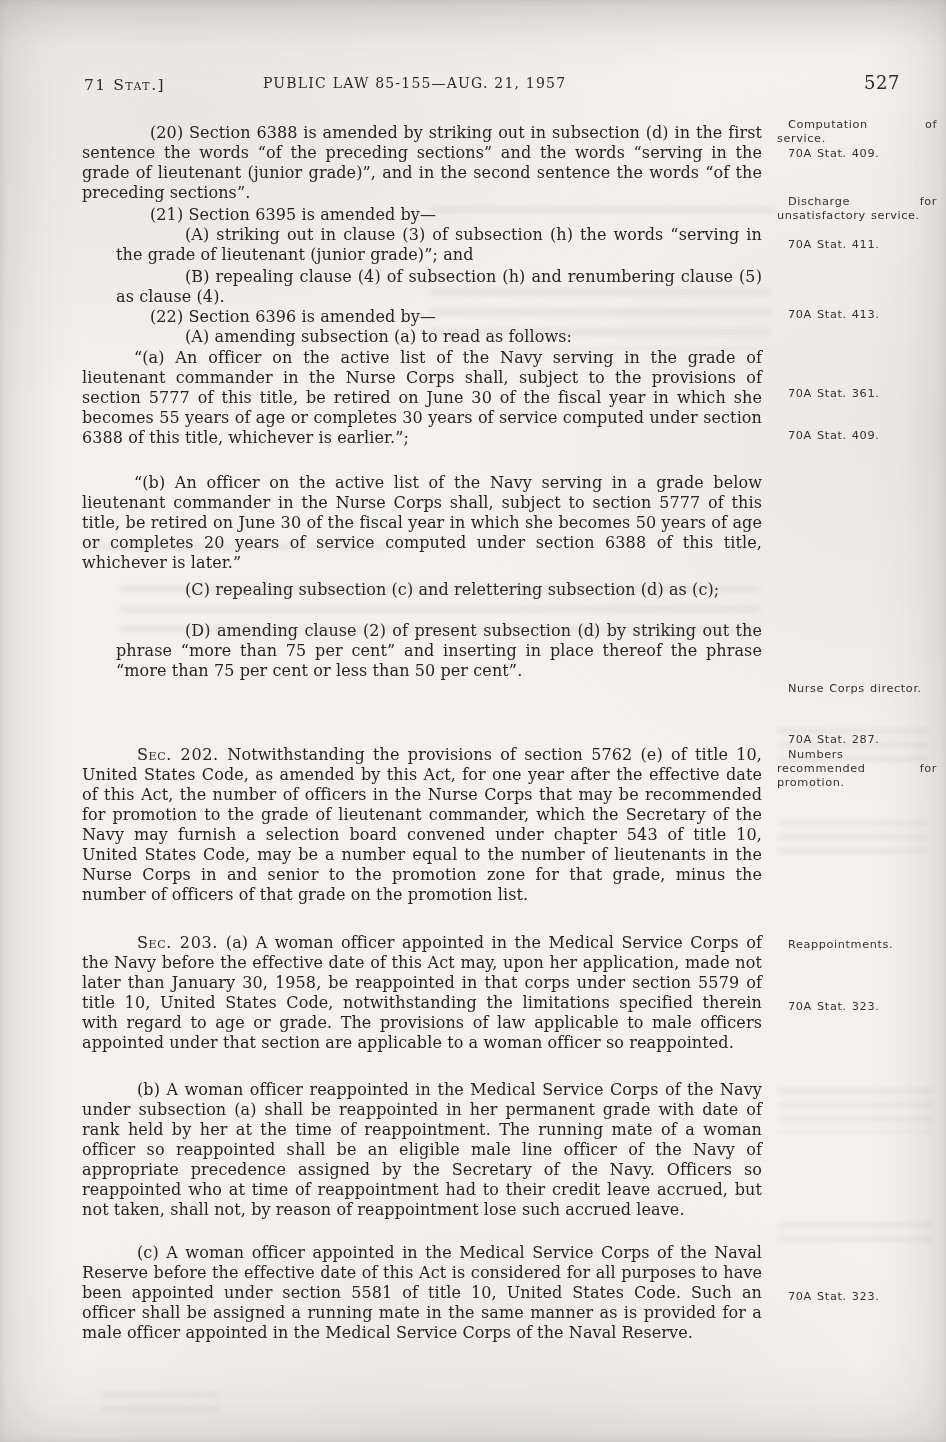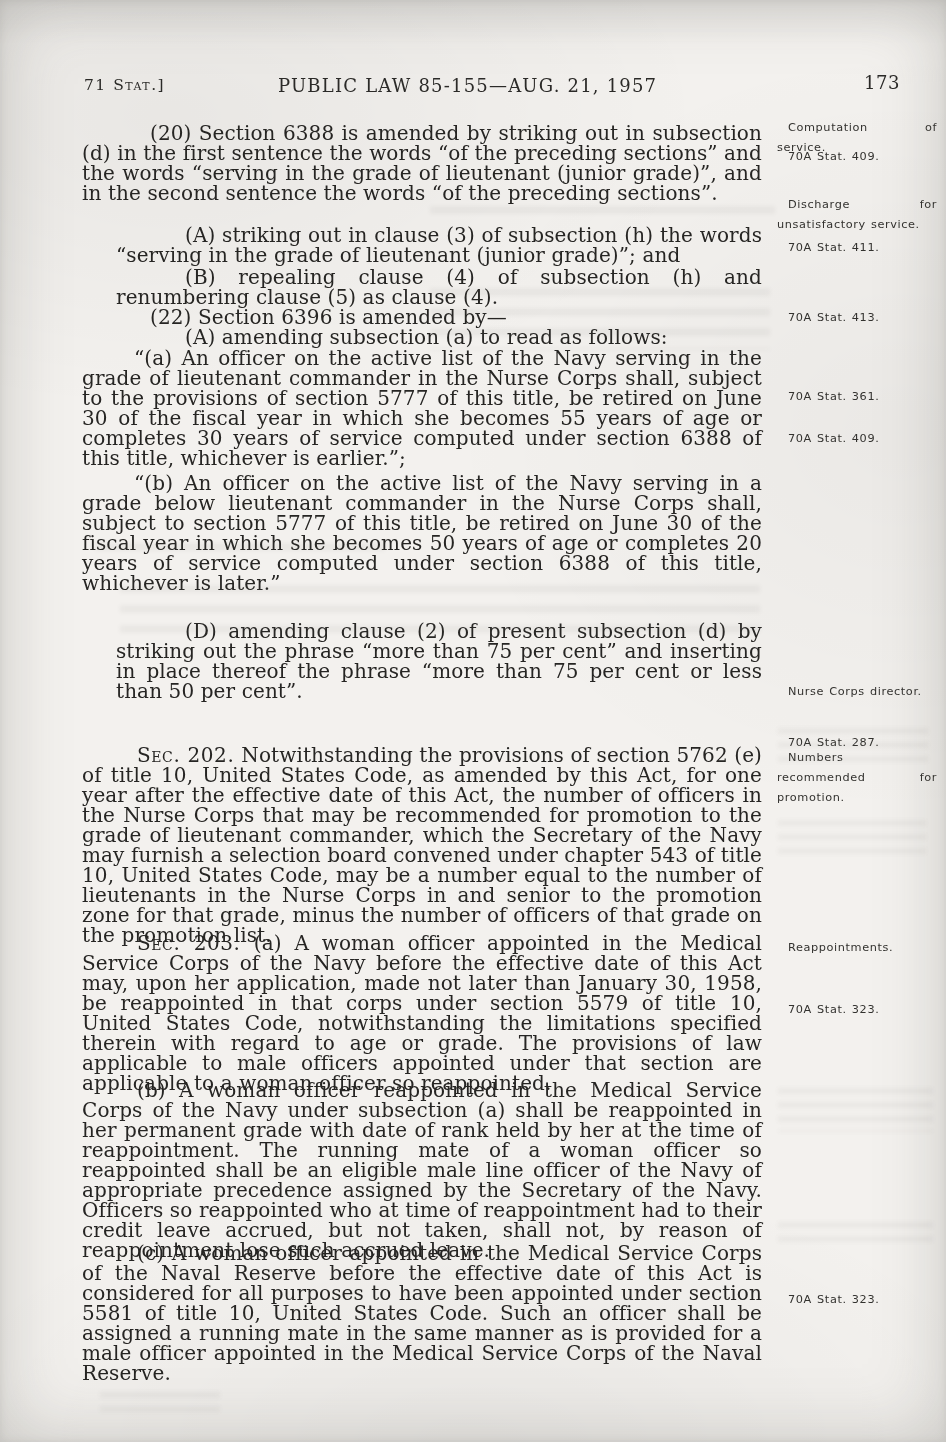--- a/index.html
+++ b/index.html
@@ -28,51 +28,51 @@
   }
 
   
   .hdr { position: absolute; white-space: nowrap; }
   .hdr-stat {
     left: 84px; top: 76px;
     font-size: 15.5px; letter-spacing: 1.5px;
     font-variant: small-caps;
   }
   .hdr-title {
-    left: 278px; top: 75px;
-    font-size: 18px; letter-spacing: 1.2px;
+    left: 263px; top: 75px;
+    font-size: 14px; letter-spacing: 1.2px;
   }
   .hdr-page {
     left: 864px; top: 72px;
     font-size: 18px; letter-spacing: 0.5px;
   }
 
   
   .para {
     position: absolute;
     left: 82px; width: 680px;
     margin: 0;
-    font-size: 20px; line-height: 20px;
+    font-size: 16px; line-height: 20px;
     text-align: justify;
     letter-spacing: 0.1px;
     color: #262523;
   }
   .p-indent { text-indent: 27px; }
   .p-sec    { text-indent: 14px; }
   .p-quote  { text-indent: 11px; }
   .p-sub    { left: 116px; width: 646px; text-indent: 28px; }
   .sc { font-variant: small-caps; letter-spacing: 0.6px; margin-left: 41px; }
   .sc:not(:empty)::after { content: " "; }
 
   
   .note {
     position: absolute;
     left: 777px; width: 160px;
     font-family: "DejaVu Sans", "Liberation Sans", sans-serif;
-    font-size: 11.3px; line-height: 20px;
+    font-size: 11.3px; line-height: 14px;
     letter-spacing: 0.6px; word-spacing: 1px;
     text-indent: 11px;
     text-align: justify;
     color: #33322f;
   }
 
   
   .ghost {
     position: absolute;
     background: repeating-linear-gradient(180deg,
@@ -89,29 +89,31 @@
     opacity: 0.4;
   }
 </style>
 </head>
 <body>
 
 <div class="page">
 
   <span class="hdr hdr-stat">71 Stat.]</span>
   <span class="hdr hdr-title">PUBLIC LAW 85-155—AUG. 21, 1957</span>
-  <span class="hdr hdr-page">173</span>
+  <span class="hdr hdr-page">527</span>
 
   <p class="para p-indent" style="top:123px"><span class="sc"></span><span>(20) Section 6388 is amended by striking out in subsection (d) in the first sentence the words “of the preceding sections” and the words “serving in the grade of lieutenant (junior grade)”, and in the second sentence the words “of the preceding sections”.</span></p>
+  <p class="para p-indent" style="top:205px"><span class="sc"></span><span>(21) Section 6395 is amended by—</span></p>
   <p class="para p-sub" style="top:225px"><span class="sc"></span><span>(A) striking out in clause (3) of subsection (h) the words “serving in the grade of lieutenant (junior grade)”; and</span></p>
   <p class="para p-sub" style="top:267px"><span class="sc"></span><span>(B) repealing clause (4) of subsection (h) and renumbering clause (5) as clause (4).</span></p>
   <p class="para p-indent" style="top:307px"><span class="sc"></span><span>(22) Section 6396 is amended by—</span></p>
   <p class="para p-sub" style="top:327px"><span class="sc"></span><span>(A) amending subsection (a) to read as follows:</span></p>
   <p class="para p-quote" style="top:348px"><span class="sc"></span><span>“(a) An officer on the active list of the Navy serving in the grade of lieutenant commander in the Nurse Corps shall, subject to the provisions of section 5777 of this title, be retired on June 30 of the fiscal year in which she becomes 55 years of age or completes 30 years of service computed under section 6388 of this title, whichever is earlier.”;</span></p>
   <p class="para p-quote" style="top:473px"><span class="sc"></span><span>“(b) An officer on the active list of the Navy serving in a grade below lieutenant commander in the Nurse Corps shall, subject to section 5777 of this title, be retired on June 30 of the fiscal year in which she becomes 50 years of age or completes 20 years of service computed under section 6388 of this title, whichever is later.”</span></p>
+  <p class="para p-sub" style="top:580px"><span class="sc"></span><span>(C) repealing subsection (c) and relettering subsection (d) as (c);</span></p>
   <p class="para p-sub" style="top:621px"><span class="sc"></span><span>(D) amending clause (2) of present subsection (d) by striking out the phrase “more than 75 per cent” and inserting in place thereof the phrase “more than 75 per cent or less than 50 per cent”.</span></p>
   <p class="para p-sec" style="top:745px"><span class="sc">Sec. 202.</span><span>Notwithstanding the provisions of section 5762 (e) of title 10, United States Code, as amended by this Act, for one year after the effective date of this Act, the number of officers in the Nurse Corps that may be recommended for promotion to the grade of lieutenant commander, which the Secretary of the Navy may furnish a selection board convened under chapter 543 of title 10, United States Code, may be a number equal to the number of lieutenants in the Nurse Corps in and senior to the promotion zone for that grade, minus the number of officers of that grade on the promotion list.</span></p>
   <p class="para p-sec" style="top:933px"><span class="sc">Sec. 203.</span><span>(a) A woman officer appointed in the Medical Service Corps of the Navy before the effective date of this Act may, upon her application, made not later than January 30, 1958, be reappointed in that corps under section 5579 of title 10, United States Code, notwithstanding the limitations specified therein with regard to age or grade.  The provisions of law applicable to male officers appointed under that section are applicable to a woman officer so reappointed.</span></p>
   <p class="para p-sec" style="top:1080px"><span class="sc"></span><span>(b) A woman officer reappointed in the Medical Service Corps of the Navy under subsection (a) shall be reappointed in her permanent grade with date of rank held by her at the time of reappointment. The running mate of a woman officer so reappointed shall be an eligible male line officer of the Navy of appropriate precedence assigned by the Secretary of the Navy.  Officers so reappointed who at time of reappointment had to their credit leave accrued, but not taken, shall not, by reason of reappointment lose such accrued leave.</span></p>
   <p class="para p-sec" style="top:1243px"><span class="sc"></span><span>(c) A woman officer appointed in the Medical Service Corps of the Naval Reserve before the effective date of this Act is considered for all purposes to have been appointed under section 5581 of title 10, United States Code.  Such an officer shall be assigned a running mate in the same manner as is provided for a male officer appointed in the Medical Service Corps of the Naval Reserve.</span></p>
 
   <div class="note" style="top:118px">Computation of service.</div>
   <div class="note" style="top:147px">70A Stat. 409.</div>
   <div class="note" style="top:195px">Discharge for unsatisfactory service.</div>
   <div class="note" style="top:238px">70A Stat. 411.</div>

